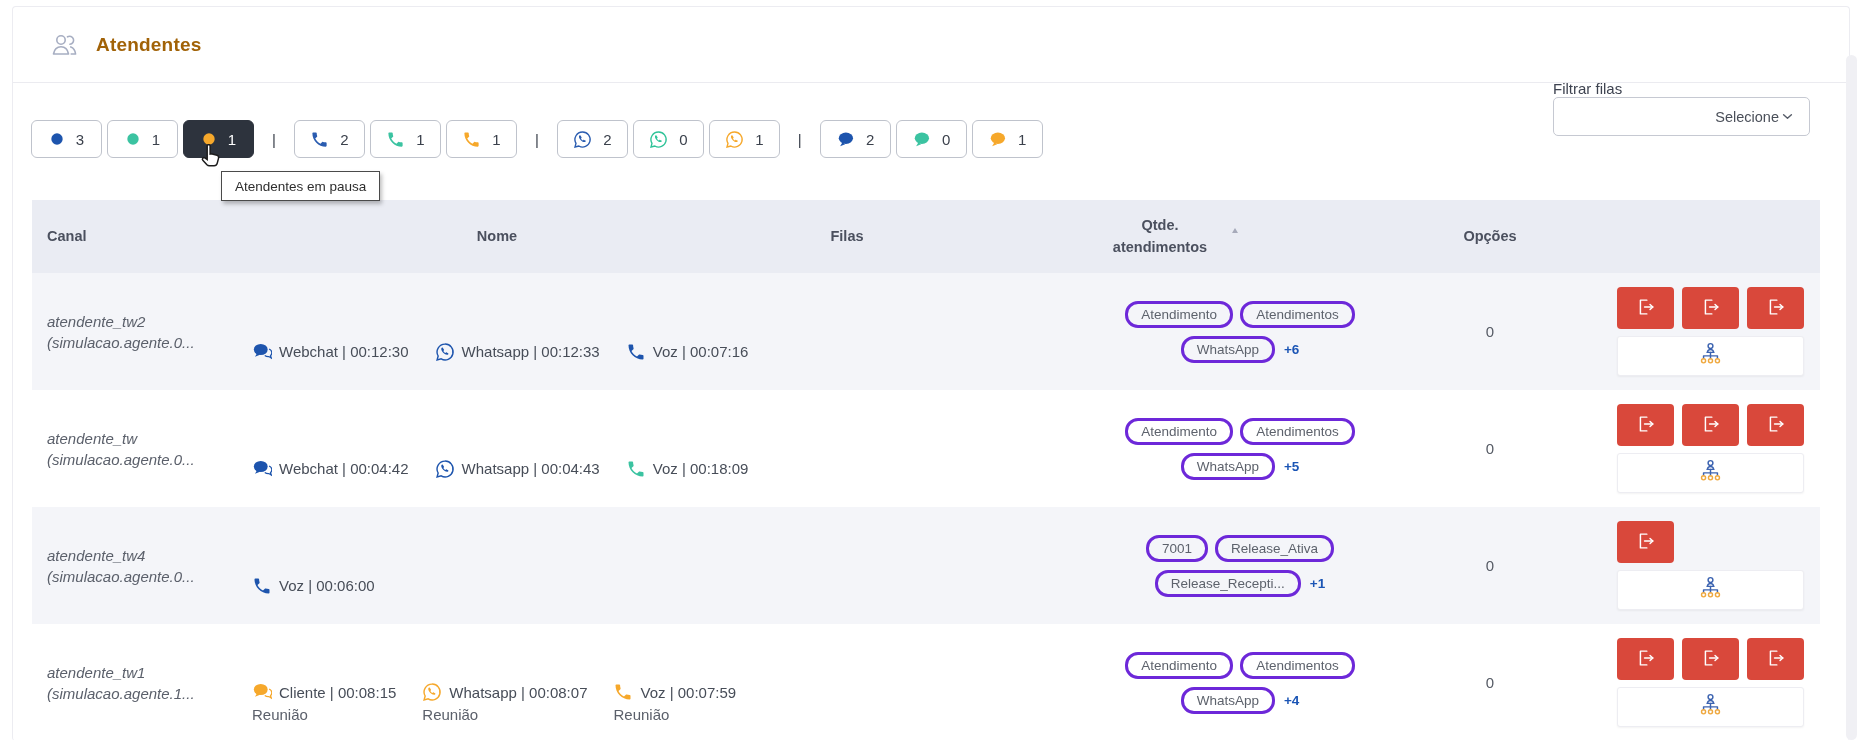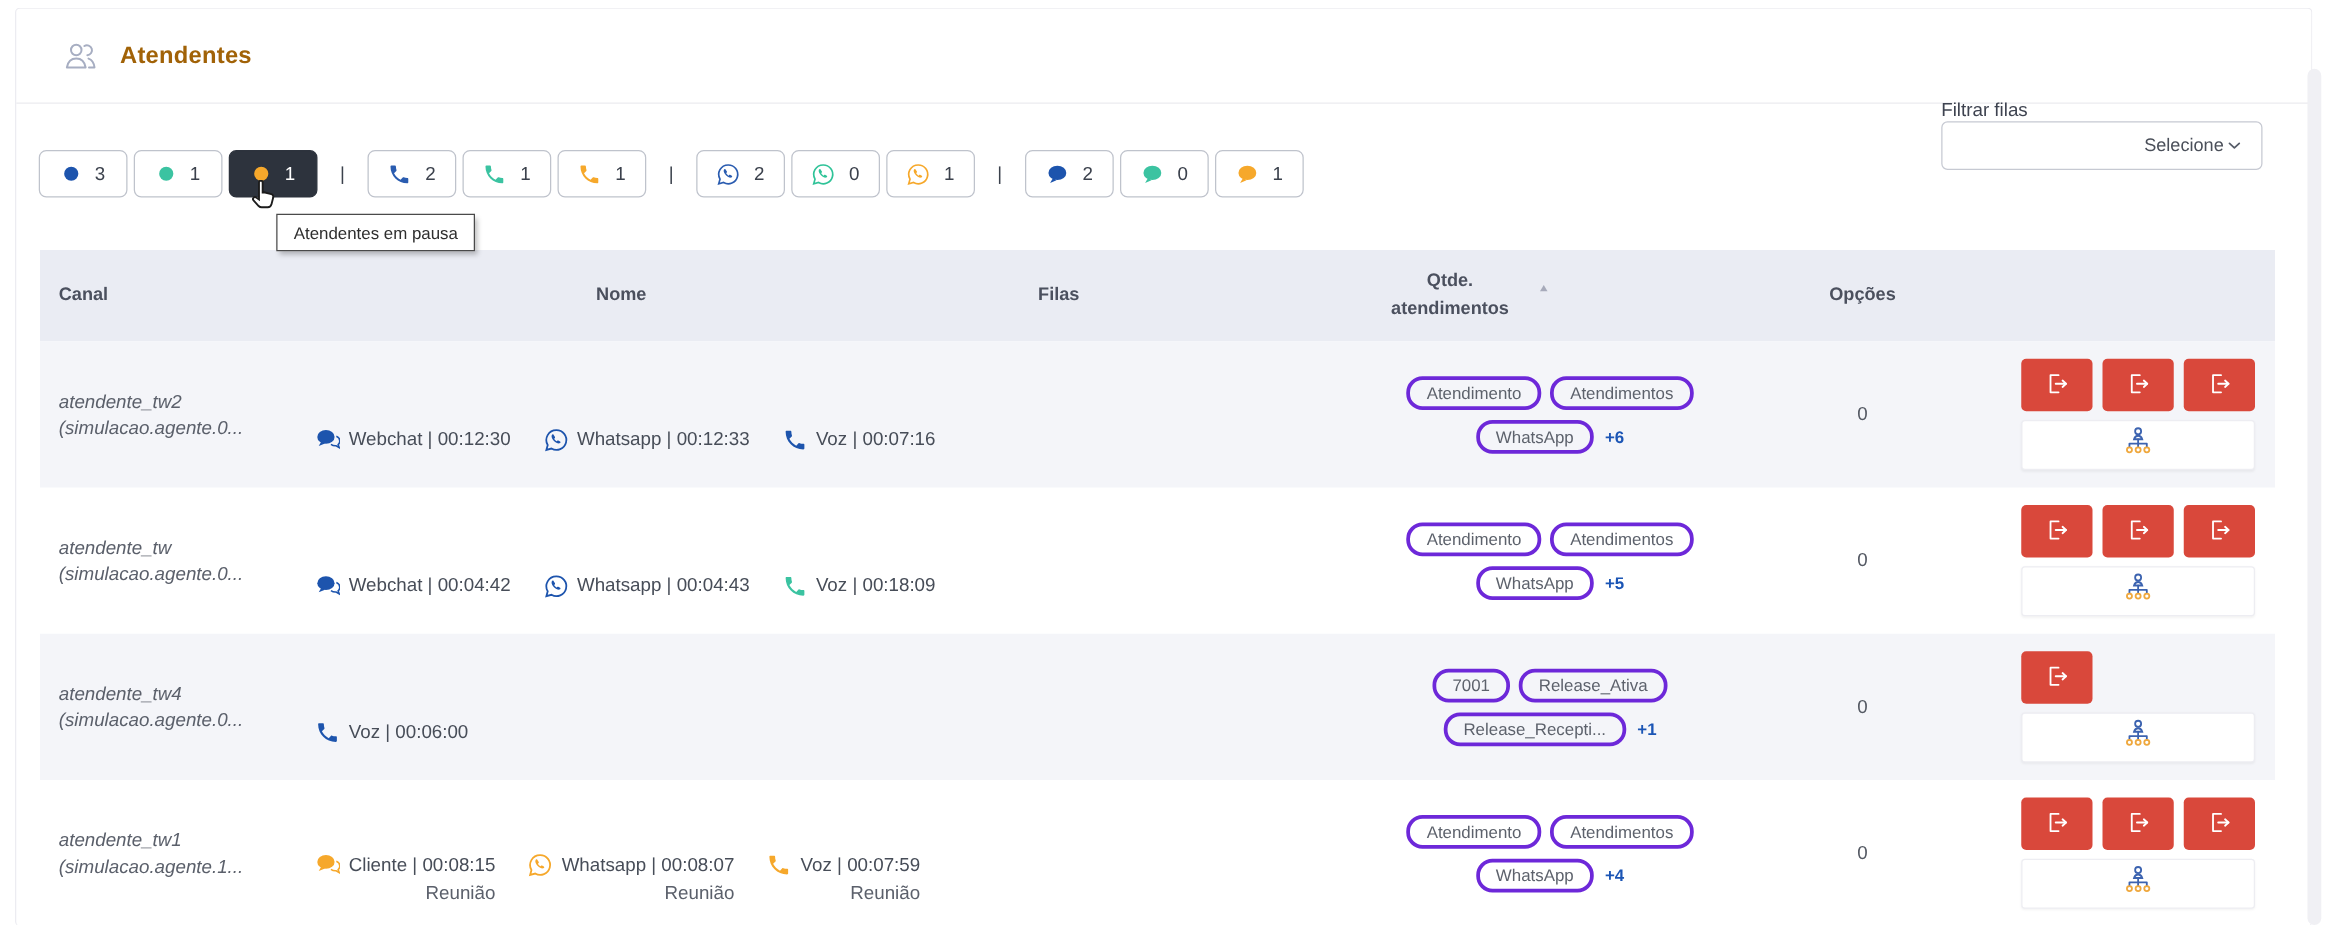--- a/index.html
+++ b/index.html
@@ -46,21 +46,21 @@
   .th{display:flex;align-items:center;justify-content:center;font-size:14.5px;font-weight:700;
       color:#4b505e;text-align:center;line-height:1.45;height:100%;}
   .th:first-child{justify-content:flex-start;padding-left:15px;}
   .th .lbl{max-width:132px;}
   .sortmark{width:0;height:0;border-left:3.5px solid transparent;border-right:3.5px solid transparent;
             border-bottom:5px solid #70758a;margin-left:6px;opacity:.55;transform:translateY(-6px);}
   .trow{min-height:117px;align-items:center;}
   .trow:nth-child(odd){background:#f4f5f9;}
   .cell-name{padding-left:15px;font-size:15px;color:#5b606b;line-height:1.4;font-style:italic;}
   .cell-canal{display:flex;gap:26px;align-items:center;}
-  .chan{display:flex;flex-direction:column;align-items:flex-end;gap:4px;margin-top:40px;}
+  .chan{display:flex;flex-direction:column;align-items:flex-start;gap:4px;margin-top:40px;}
   .chan-line{display:flex;align-items:center;gap:7px;font-size:15px;color:#474d58;white-space:nowrap;}
   .cic{width:20px;height:20px;display:inline-flex;}
   .cic svg{width:100%;height:100%;}
   .chan-sub{font-size:15px;color:#5b606b;}
   .cell-filas{display:flex;}
   .filas-wrap{margin-left:148px;width:305px;display:flex;flex-wrap:wrap;gap:8px 7px;
               justify-content:center;align-items:center;}
   .tag{border:3px solid #6d28d9;border-radius:13px;padding:3px 13px;font-size:13.5px;color:#5d626c;
        white-space:nowrap;background:transparent;}
   .more{font-size:13.5px;font-weight:700;color:#1b55b5;margin-left:2px;cursor:pointer;}

